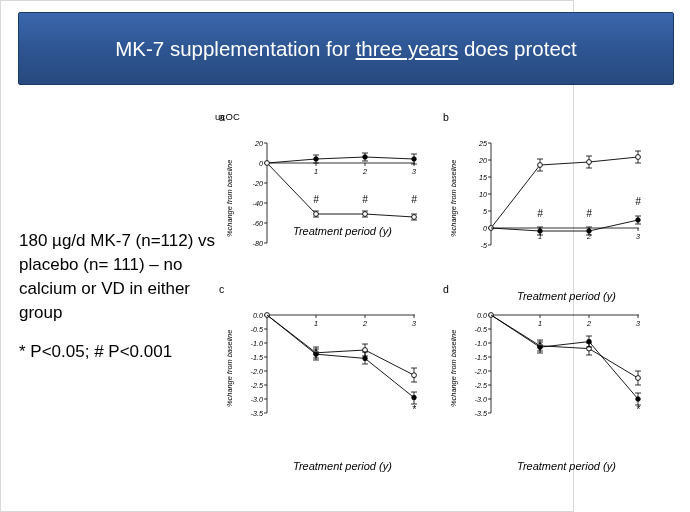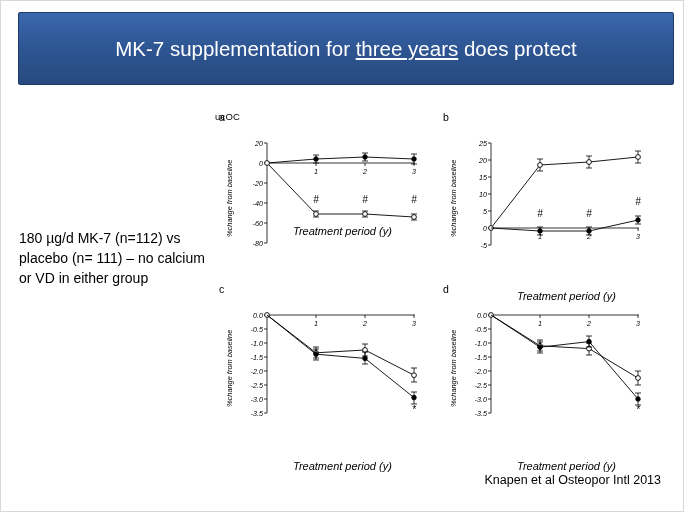--- a/index.html
+++ b/index.html
@@ -10,21 +10,21 @@
     width: 690px;
     height: 512px;
     background: #ffffff;
     font-family: "Liberation Sans", sans-serif;
     color: #000000;
     overflow: hidden;
     position: relative;
   }
   .slide {
     position: relative;
-    width: 684px;
+    width: 574px;
     height: 512px;
     box-sizing: border-box;
     border: 1px solid #d8d8d8;
   }
   
   .title-banner {
     position: absolute;
     left: 17px;
     top: 11px;
     width: 656px;
@@ -47,21 +47,21 @@
   }
   .title-text u {
     text-decoration: underline;
   }
   
   .left-text {
     position: absolute;
     left: 18px;
     top: 228px;
     width: 200px;
-    font-size: 14px;
+    font-size: 17px;
     line-height: 1.42;
   }
   .left-text p {
     margin: 0 0 14px 0;
   }
   
   .citation {
     position: absolute;
     right: 22px;
     bottom: 24px;
@@ -165,20 +165,21 @@
 <div class="slide">
 
   <div class="title-banner">
     <div class="title-text">
       <span>MK-7 supplementation for </span><u>three years</u><span> does protect</span><br>
     </div>
   </div>
 
   <div class="left-text">
     <p>180 µg/d MK-7 (n=112) vs placebo (n= 111) – no calcium or VD in either group</p>
+    <p>* P&lt;0.05; # P&lt;0.001</p>
   </div>
 
   <div class="figure">
 
     <div class="panel panel-a">
       <div class="panel-letter">a</div>
       <div class="panel-title">ucOC</div>
       <div class="plot-wrap">
         <svg width="231" height="160" viewBox="0 0 231 160">
 
@@ -469,15 +470,14 @@
             <text class="annot-text" x="199" y="116" text-anchor="middle">*</text>
           </g>
         </svg>
         <div class="y-axis-label" style="left:10px; top:110px;">%change from baseline</div>
         <div class="x-axis-label" style="left:78px; top:125px; width:150px;">Treatment period (y)</div>
       </div>
     </div>
 
   </div>
 
-  <div class="citation">Knapen et al Osteopor Intl 2013</div>
 
 </div>
 
 </body></html>

